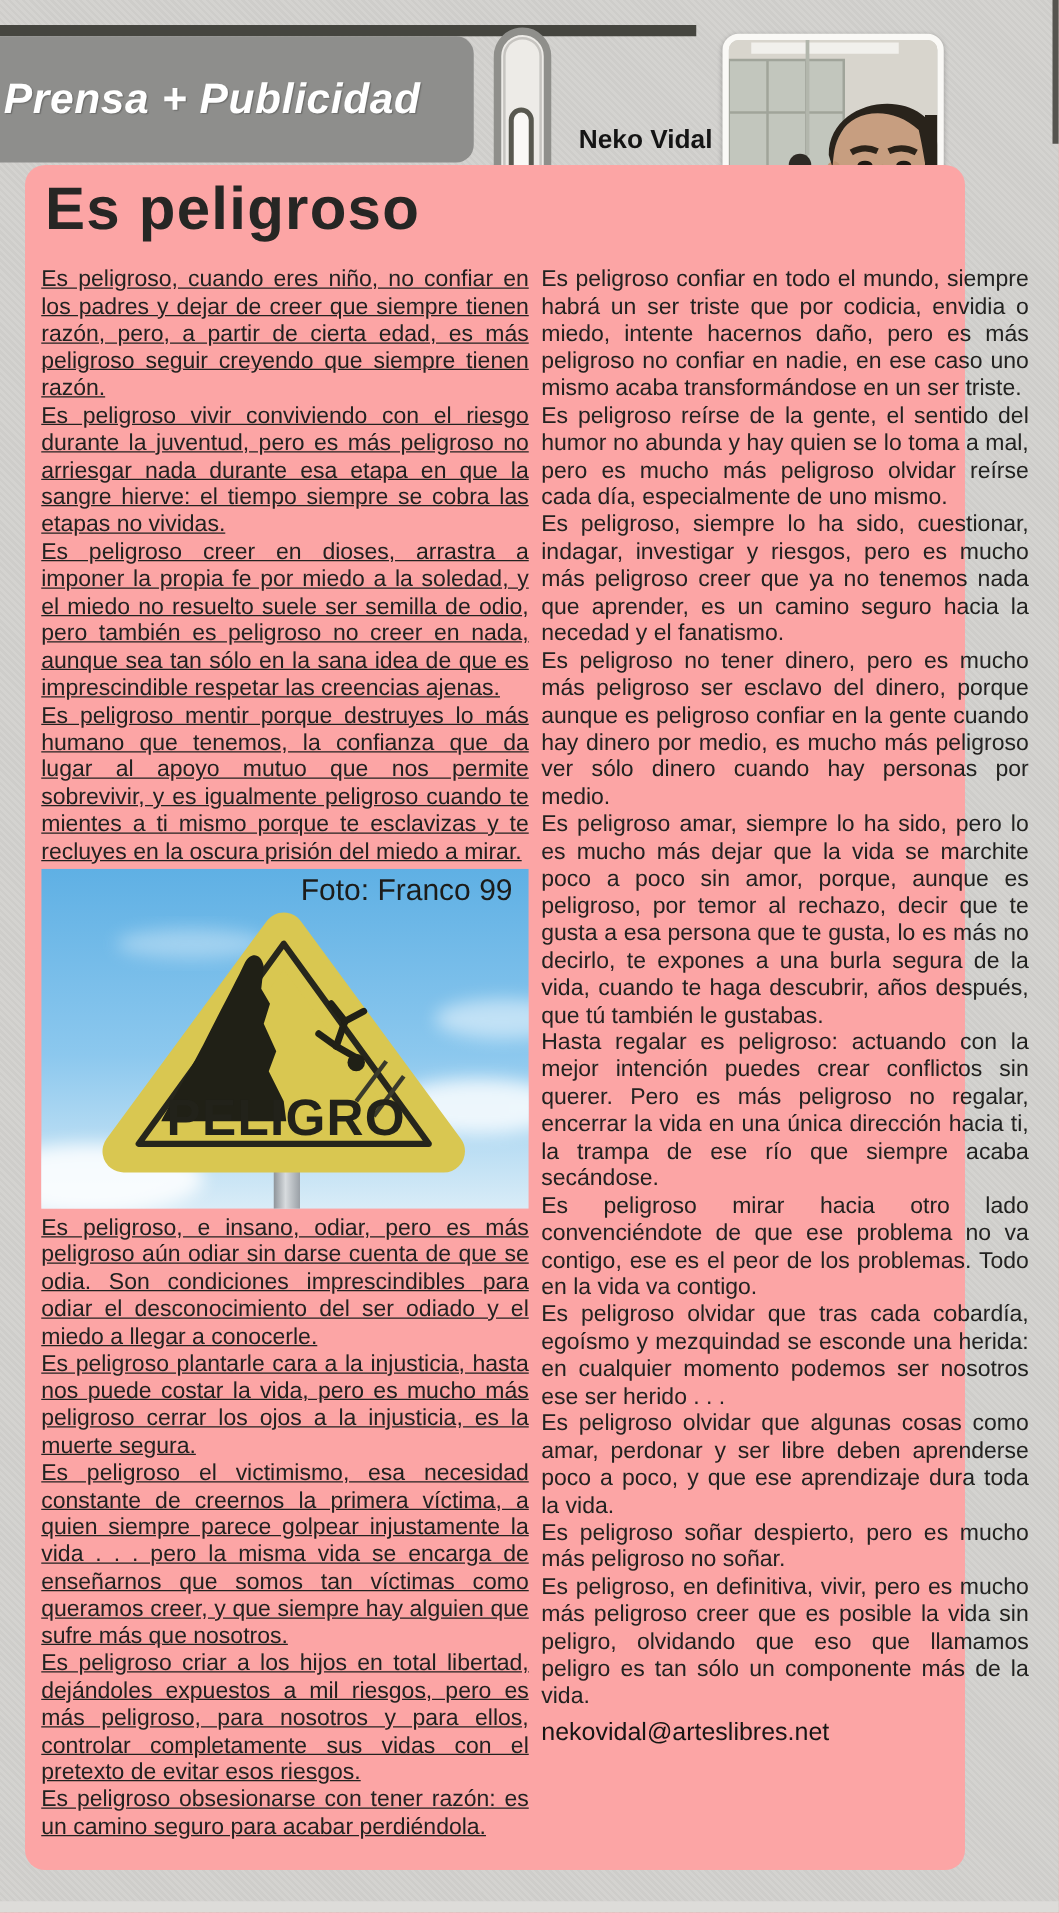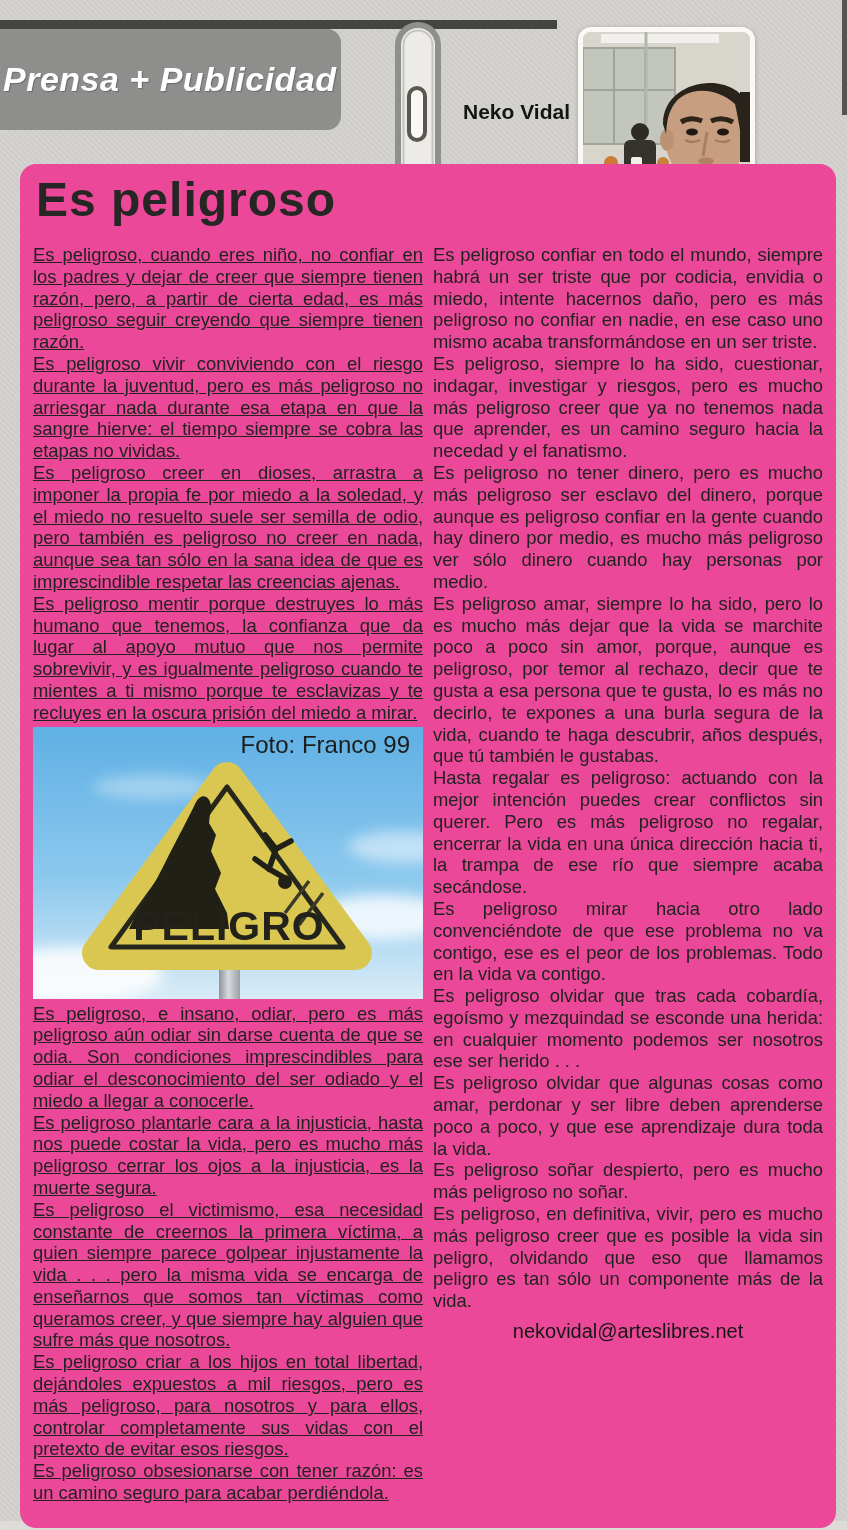--- a/index.html
+++ b/index.html
@@ -8,21 +8,21 @@
     background:#d2d1ce;
     background-image:repeating-linear-gradient(45deg, rgba(255,255,255,.05) 0 2px, rgba(0,0,0,.02) 2px 4px);
     font-family:"Liberation Sans", sans-serif;
   }
   .edge-shadow-right{position:absolute;right:0;top:0;width:5px;height:115px;background:#55544f;}
   .bottom-strip{position:absolute;left:0;bottom:0;width:100%;height:9px;background:#dddcd9;}
 
   
   .top-bar{position:absolute;left:0;top:20px;width:557px;height:9px;background:#45453f;}
   .banner{
-    position:absolute;left:0;top:29px;width:341px;height:101px;
+    position:absolute;left:0;top:29px;width:379px;height:101px;
     background:#8e8e8c;border-radius:0 14px 14px 0;
     display:flex;align-items:center;
   }
   .banner .banner-label{
     color:#ffffff;font-weight:bold;font-style:italic;font-size:34px;
     padding-left:3px;white-space:nowrap;letter-spacing:.5px;
     text-shadow:1px 1px 1px rgba(0,0,0,.25);
   }
   .paperclip{position:absolute;left:392px;top:20px;width:52px;height:206px;}
   .author-name{
@@ -30,22 +30,22 @@
     font-size:21px;font-weight:bold;color:#141414;white-space:nowrap;
   }
   .portrait{
     position:absolute;left:578px;top:27px;width:167px;height:189px;
     border:5px solid #faf9f6;border-radius:13px;overflow:hidden;
     background:#cfcdc6;box-shadow:0 1px 4px rgba(0,0,0,.25);
   }
 
   
   .panel{
-    position:absolute;left:20px;top:164px;width:816px;height:1364px;
-    background:#ec4899;border-radius:16px;
+    position:absolute;left:20px;top:132px;width:752px;height:1364px;
+    background:#fca5a5;border-radius:16px;
   }
   .page-title{
     position:absolute;left:16px;top:8px;margin:0;
     font-size:48px;font-weight:bold;color:#262624;letter-spacing:1px;
   }
   .col{
     position:absolute;top:80px;width:390px;
     font-size:18.4px;line-height:21.8px;text-align:justify;color:#222220;
   }
   .col p{margin:0;}
@@ -53,21 +53,21 @@
   .col-right{left:413px;}
 
   
   .sign-figure{position:relative;width:390px;height:272px;margin:3px 0 4px 0;}
   .sign-figure svg{display:block;}
   .photo-caption{
     position:absolute;top:7px;right:13px;
     font-size:24px;line-height:22px;color:#1c1c1a;
   }
   .email{
-    text-align:center;margin-top:9px;font-size:20px;color:#161614;
+    text-align:left;margin-top:9px;font-size:20px;color:#161614;
   }
 </style>
 </head>
 <body>
 
 <div class="edge-shadow-right"></div>
 <div class="bottom-strip"></div>
 
 <div class="top-bar"></div>
 <div class="banner">
@@ -182,20 +182,21 @@
 
     <p>Es peligroso, e insano, odiar, pero es más peligroso aún odiar sin darse cuenta de que se odia. Son condiciones imprescindibles para odiar el desconocimiento del ser odiado y el miedo a llegar a conocerle.</p>
     <p>Es peligroso plantarle cara a la injusticia, hasta nos puede costar la vida, pero es mucho más peligroso cerrar los ojos a la injusticia, es la muerte segura.</p>
     <p>Es peligroso el victimismo, esa necesidad constante de creernos la primera víctima, a quien siempre parece golpear injustamente la vida . . . pero la misma vida se encarga de enseñarnos que somos tan víctimas como queramos creer, y que siempre hay alguien que sufre más que nosotros.</p>
     <p>Es peligroso criar a los hijos en total libertad, dejándoles expuestos a mil riesgos, pero es más peligroso, para nosotros y para ellos, controlar completamente sus vidas con el pretexto de evitar esos riesgos.</p>
     <p>Es peligroso obsesionarse con tener razón: es un camino seguro para acabar perdiéndola.</p>
   </div>
 
   <div class="col col-right">
     <p>Es peligroso confiar en todo el mundo, siempre habrá un ser triste que por codicia, envidia o miedo, intente hacernos daño, pero es más peligroso no confiar en nadie, en ese caso uno mismo acaba transformándose en un ser triste.</p>
+    <p>Es peligroso reírse de la gente, el sentido del humor no abunda y hay quien se lo toma a mal, pero es mucho más peligroso olvidar reírse cada día, especialmente de uno mismo.</p>
     <p>Es peligroso, siempre lo ha sido, cuestionar, indagar, investigar y riesgos, pero es mucho más peligroso creer que ya no tenemos nada que aprender, es un camino seguro hacia la necedad y el fanatismo.</p>
     <p>Es peligroso no tener dinero, pero es mucho más peligroso ser esclavo del dinero, porque aunque es peligroso confiar en la gente cuando hay dinero por medio, es mucho más peligroso ver sólo dinero cuando hay personas por medio.</p>
     <p>Es peligroso amar, siempre lo ha sido, pero lo es mucho más dejar que la vida se marchite poco a poco sin amor, porque, aunque es peligroso, por temor al rechazo, decir que te gusta a esa persona que te gusta, lo es más no decirlo, te expones a una burla segura de la vida, cuando te haga descubrir, años después, que tú también le gustabas.</p>
     <p>Hasta regalar es peligroso: actuando con la mejor intención puedes crear conflictos sin querer. Pero es más peligroso no regalar, encerrar la vida en una única dirección hacia ti, la trampa de ese río que siempre acaba secándose.</p>
     <p>Es peligroso mirar hacia otro lado convenciéndote de que ese problema no va contigo, ese es el peor de los problemas. Todo en la vida va contigo.</p>
     <p>Es peligroso olvidar que tras cada cobardía, egoísmo y mezquindad se esconde una herida: en cualquier momento podemos ser nosotros ese ser herido . . .</p>
     <p>Es peligroso olvidar que algunas cosas como amar, perdonar y ser libre deben aprenderse poco a poco, y que ese aprendizaje dura toda la vida.</p>
     <p>Es peligroso soñar despierto, pero es mucho más peligroso no soñar.</p>
     <p>Es peligroso, en definitiva, vivir, pero es mucho más peligroso creer que es posible la vida sin peligro, olvidando que eso que llamamos peligro es tan sólo un componente más de la vida.</p>
     <div class="email">nekovidal@arteslibres.net</div>

